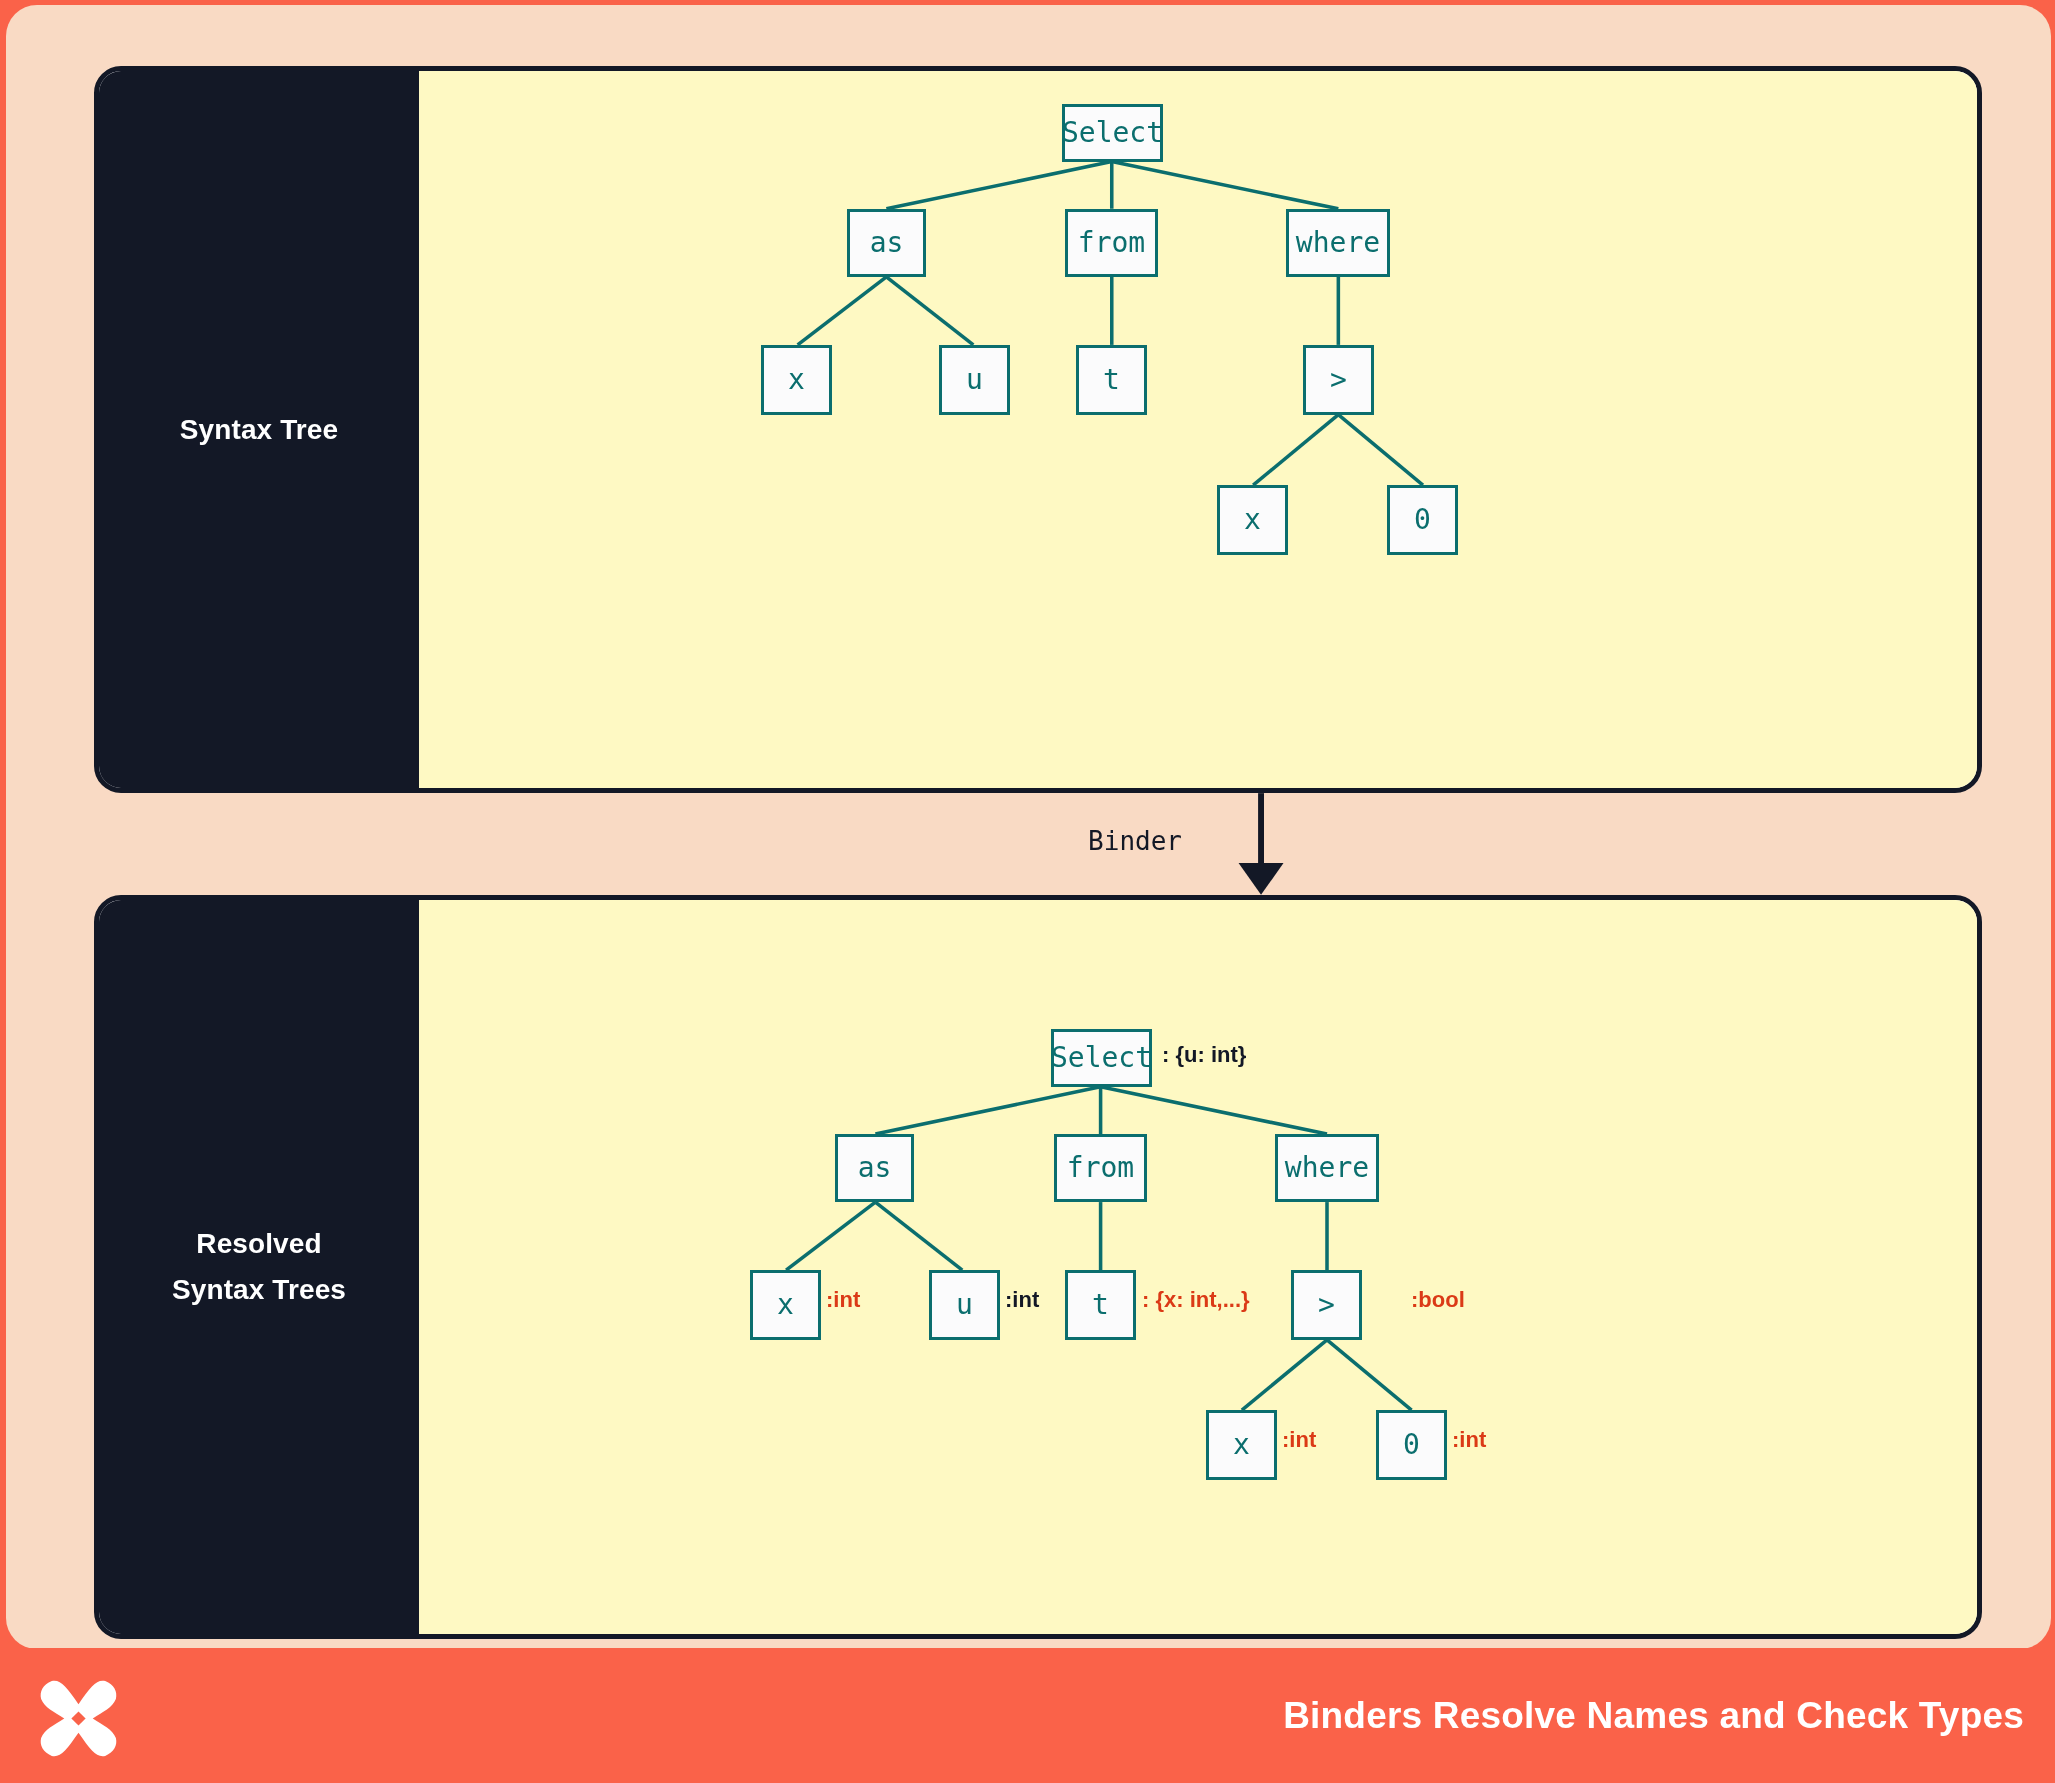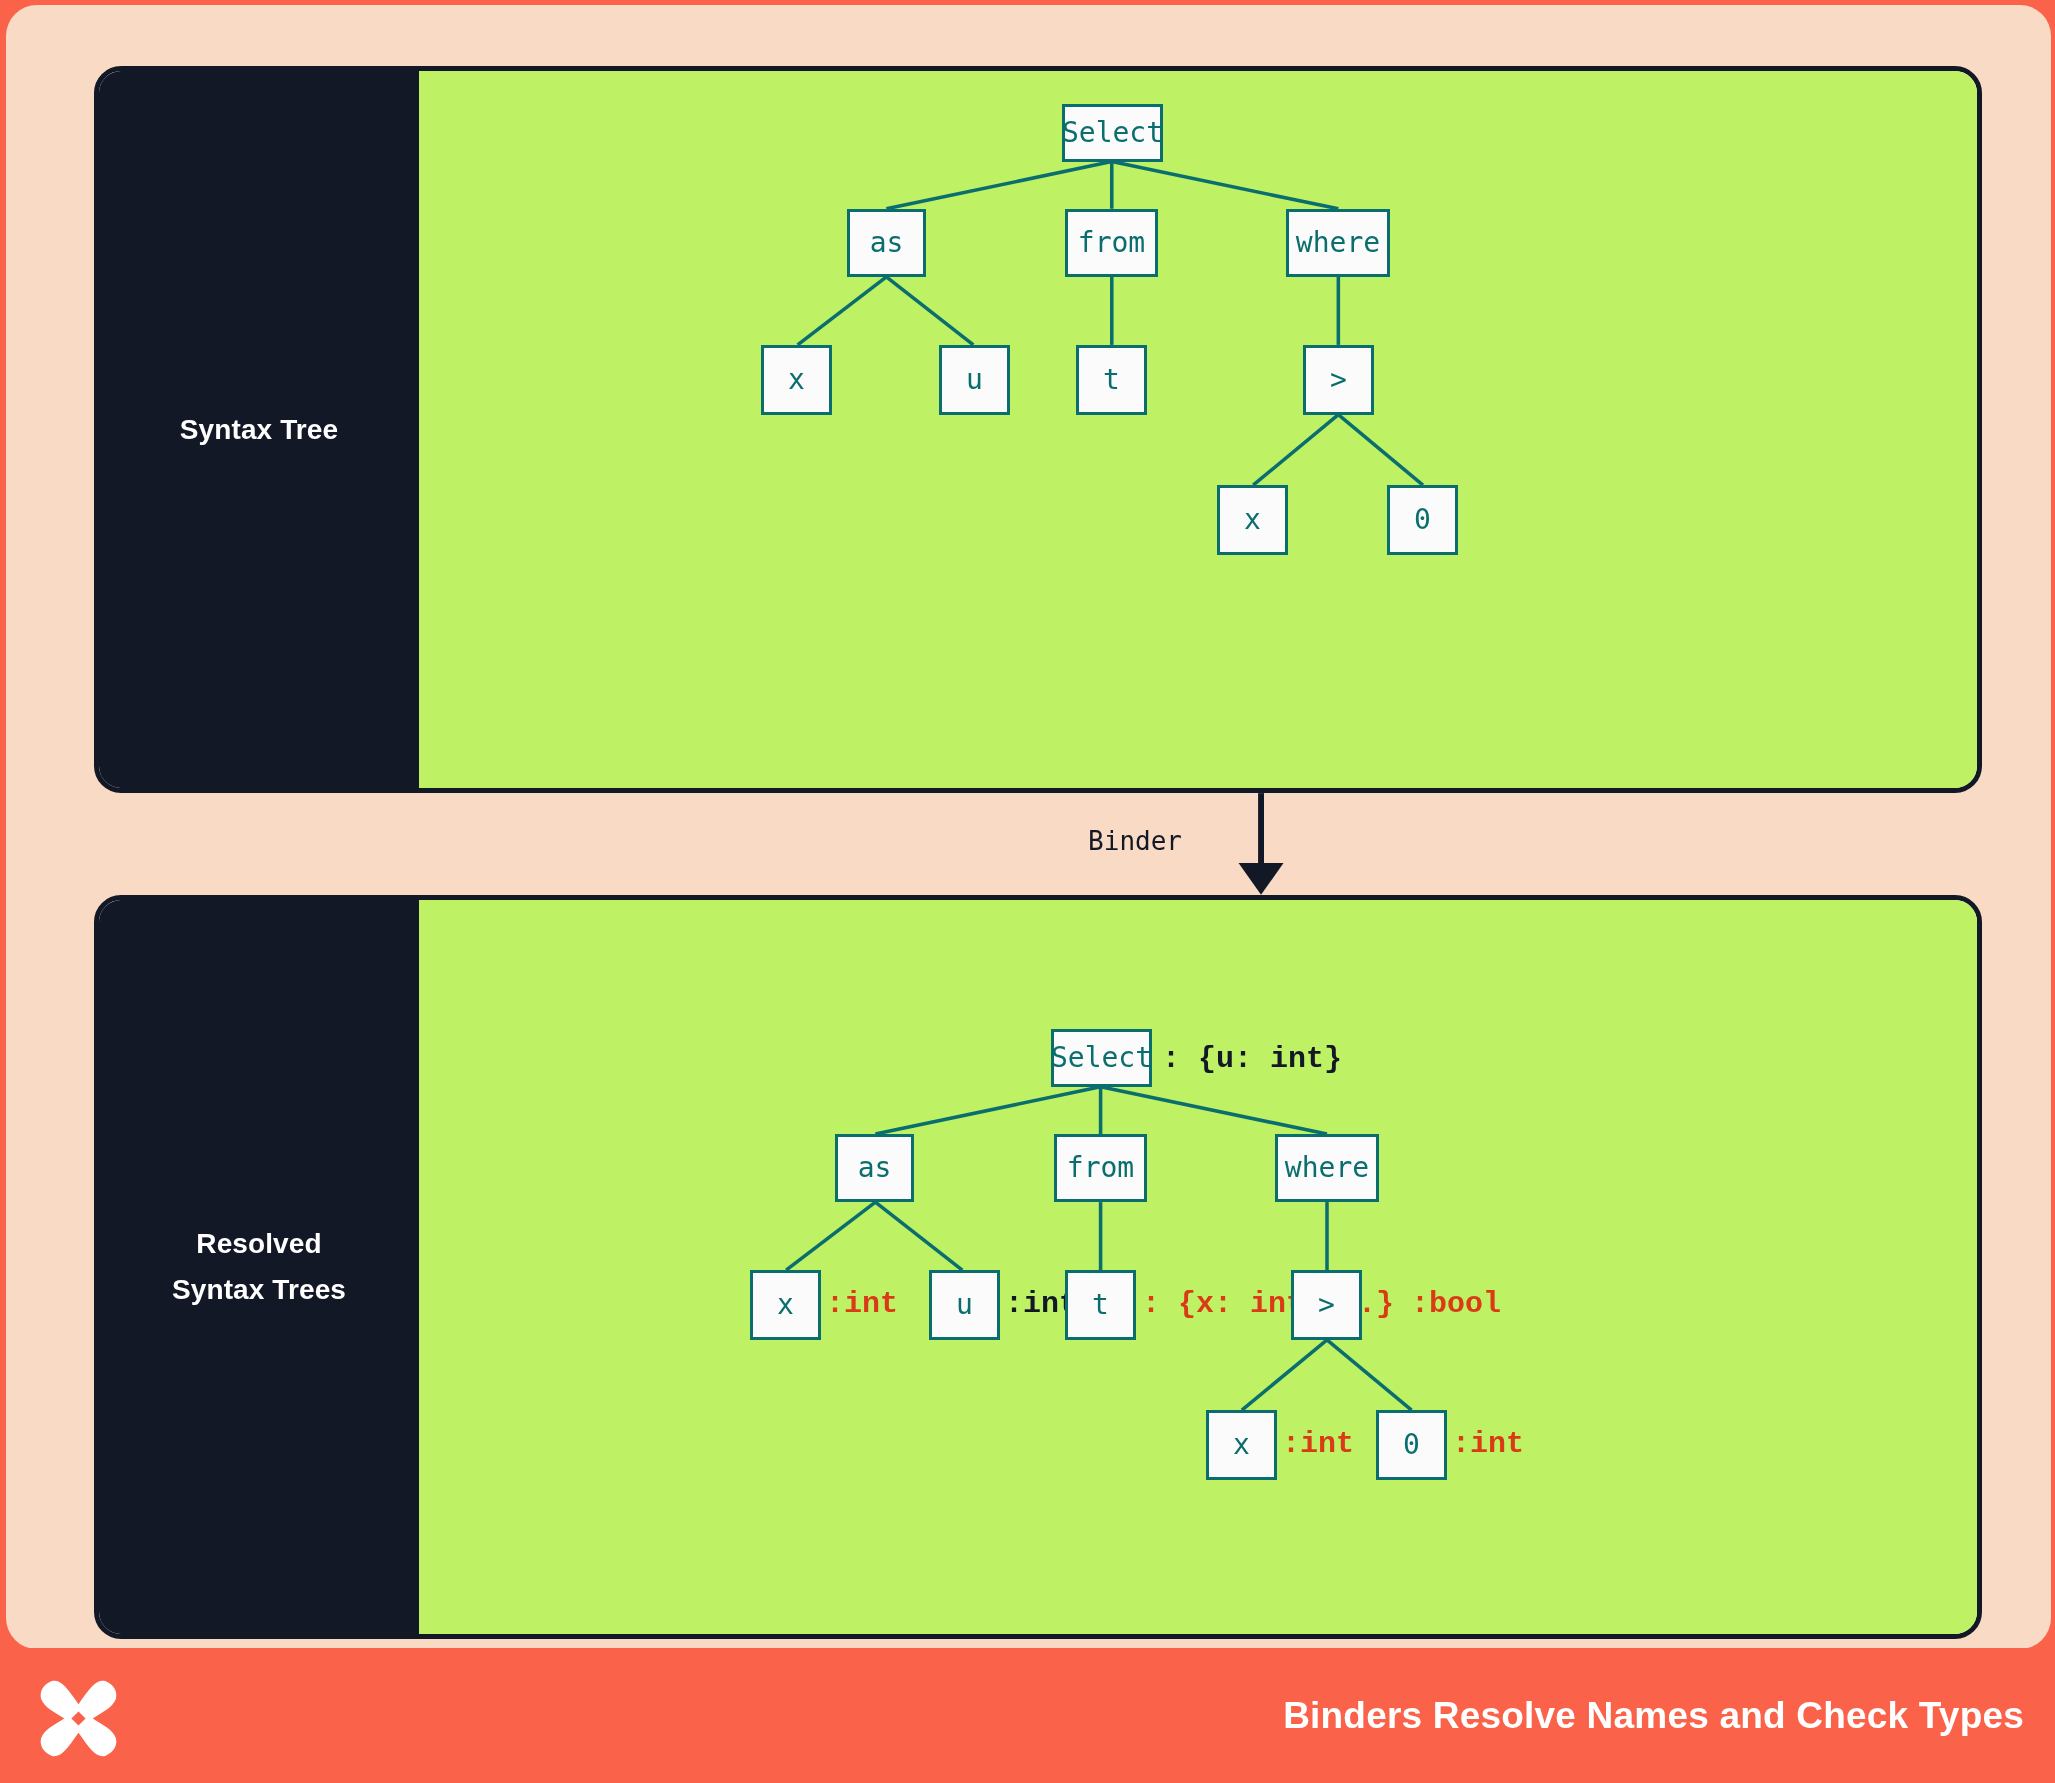--- a/index.html
+++ b/index.html
@@ -59,21 +59,21 @@
     text-align: center;
     font-weight: 700;
     font-size: 28px;
     line-height: 1.62;
     letter-spacing: 0.1px;
     user-select: none;
   }
   .card-stage {
     position: relative;
     flex: 1 1 auto;
-    background: #bef264;
+    background: #fef9c3;
   }
   .card-stage svg { position: absolute; left: 0; top: 0; }
 
   
   .node {
     position: absolute;
     background: #FBFBFC;
     border: 3.5px solid #0B6E6E;
     box-sizing: border-box;
     display: flex;
@@ -83,22 +83,22 @@
     font-family: "DejaVu Sans Mono", "Liberation Mono", monospace;
     font-size: 28px;
     line-height: 1;
     letter-spacing: 0px;
     user-select: none;
   }
 
   
   .annot {
     position: absolute;
-    font-family: Liberation Mono, monospace;
-    font-size: 30px;
+    font-family: Liberation Sans, sans-serif;
+    font-size: 22px;
     line-height: 1;
     white-space: pre;
     user-select: none;
   }
   .annot.red  { color: #DB3A16; font-weight: 700; }
   .annot.dark { color: #131826; font-weight: 700; }
 
   
   #binder-group {
     position: absolute;

